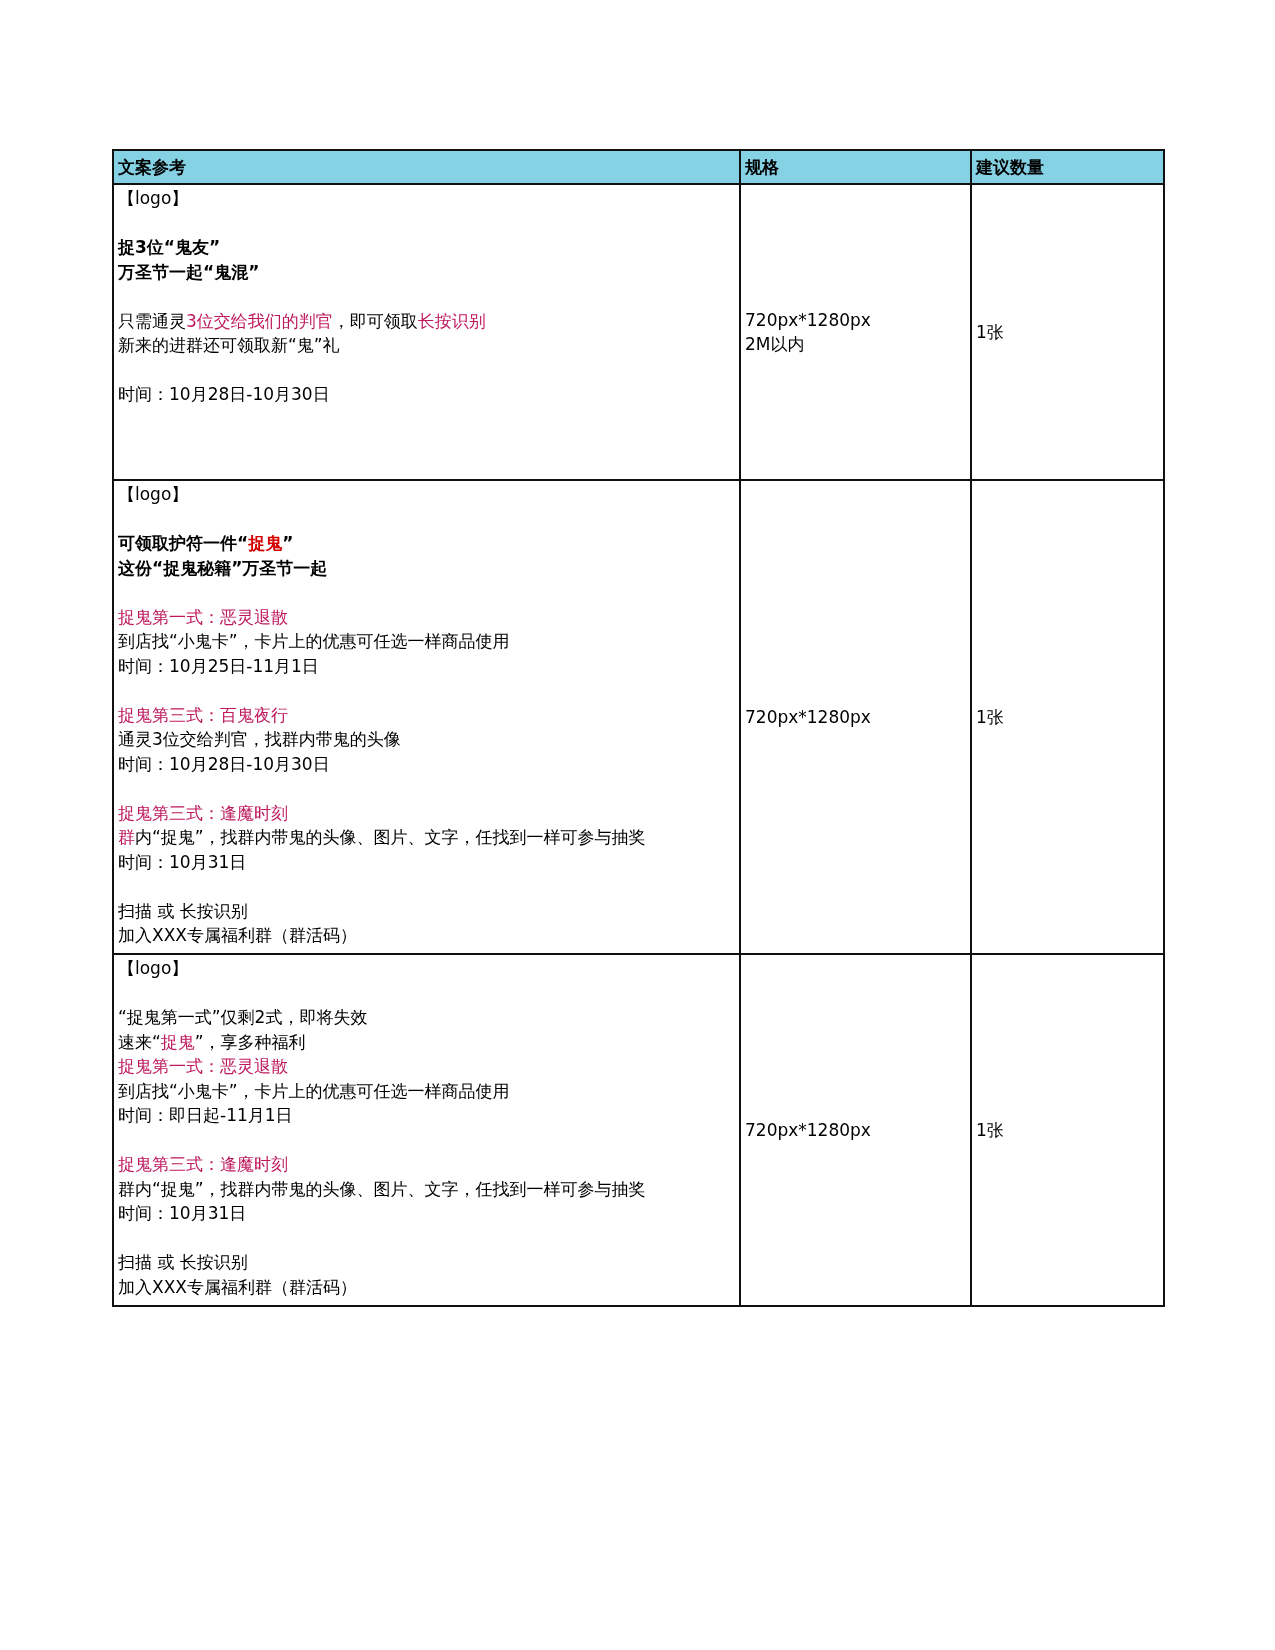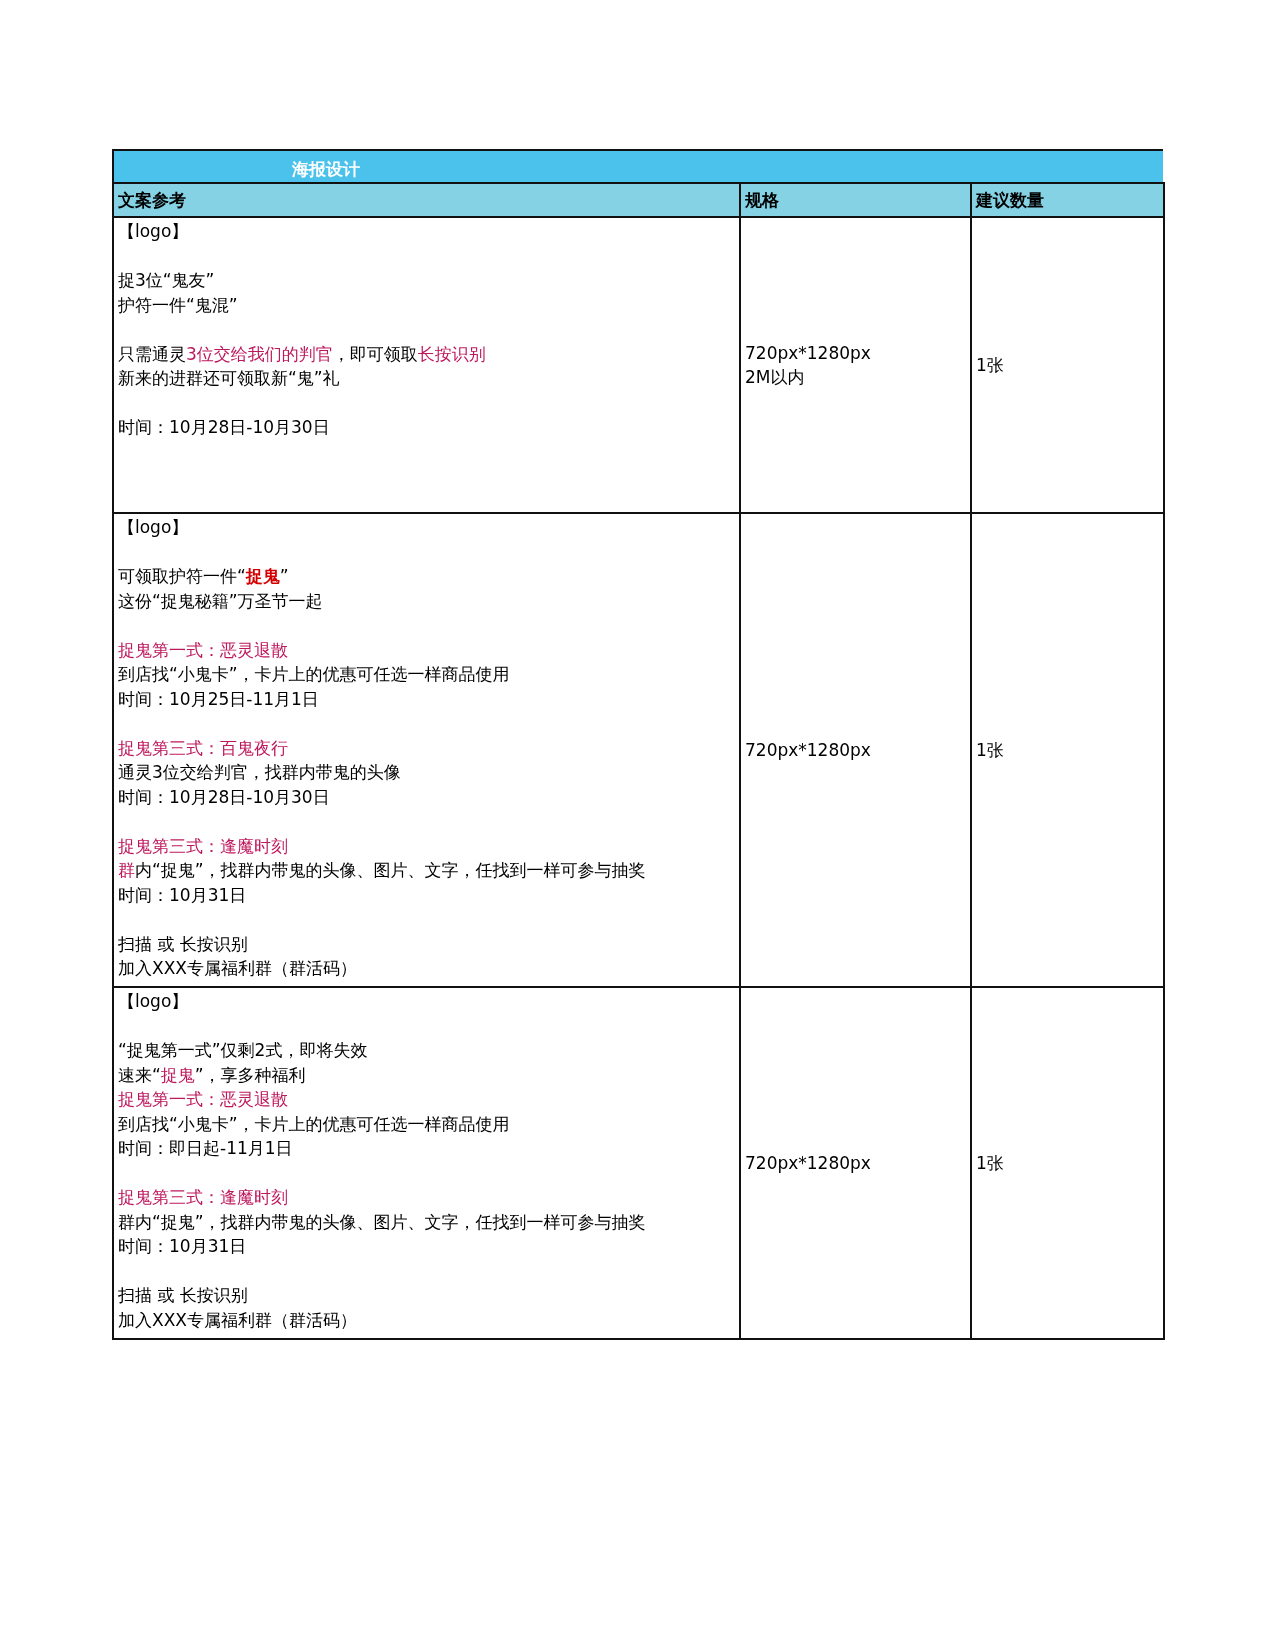--- a/index.html
+++ b/index.html
@@ -6,51 +6,48 @@
   body { width:1275px; height:1650px; position:relative; font-family:"DejaVu Sans","Liberation Sans",sans-serif; color:#000; }
   .sheet { position:absolute; left:112px; top:149px; width:1051px; }
   .title-bar { height:33px; background:#4bc2ec; border-top:2px solid #111; border-left:2px solid #111; position:relative; box-sizing:border-box; }
   .title-bar span { position:absolute; left:178px; top:7px; color:#fff; font-weight:bold; font-size:17px; }
   table { border-collapse:collapse; width:1051px; table-layout:fixed; }
   th, td { border:2px solid #111; vertical-align:middle; padding:0 4px; font-size:17px; line-height:24.5px; }
   th { background:#85d2e5; text-align:left; font-weight:bold; height:31px; padding-top:1px; }
   td.copy { vertical-align:top; padding-top:1px; }
   td.spec, td.qty { vertical-align:middle; }
   .line { display:block; min-height:24.5px; white-space:nowrap; }
-  .bold { font-weight:normal; }
+  .bold { font-weight:bold; }
   .red { color:#be185d; }
   .bred { color:#d40000; font-weight:bold; }
 </style>
 </head>
 <body>
 
 <div class="sheet">
-  <div class="title-bar">
-    <span>海报设计</span>
-  </div>
   <table>
     <colgroup>
         <col style="width:627px">
         <col style="width:231px">
         <col style="width:193px">
       </colgroup>
     <thead>
       <tr>
         <th>文案参考</th>
         <th>规格</th>
         <th>建议数量</th>
       </tr>
     </thead>
     <tbody id="rows">
         <tr style="height: 296px;">
           <td class="copy">
             <span class="line"><span>【logo】</span></span>
             <span class="line"></span>
             <span class="line"><span class="bold">捉3位“鬼友”</span></span>
-            <span class="line"><span class="bold">护符一件“鬼混”</span></span>
+            <span class="line"><span class="bold">万圣节一起“鬼混”</span></span>
             <span class="line"></span>
             <span class="line"><span>只需通灵</span><span class="red">3位交给我们的判官</span><span>，即可领取</span><span class="red">长按识别</span></span>
             <span class="line"><span>新来的进群还可领取新“鬼”礼</span></span>
             <span class="line"></span>
             <span class="line"><span>时间：10月28日-10月30日</span></span>
           </td>
           <td class="spec">
             <span class="line">720px*1280px</span>
             <span class="line">2M以内</span>
           </td>

